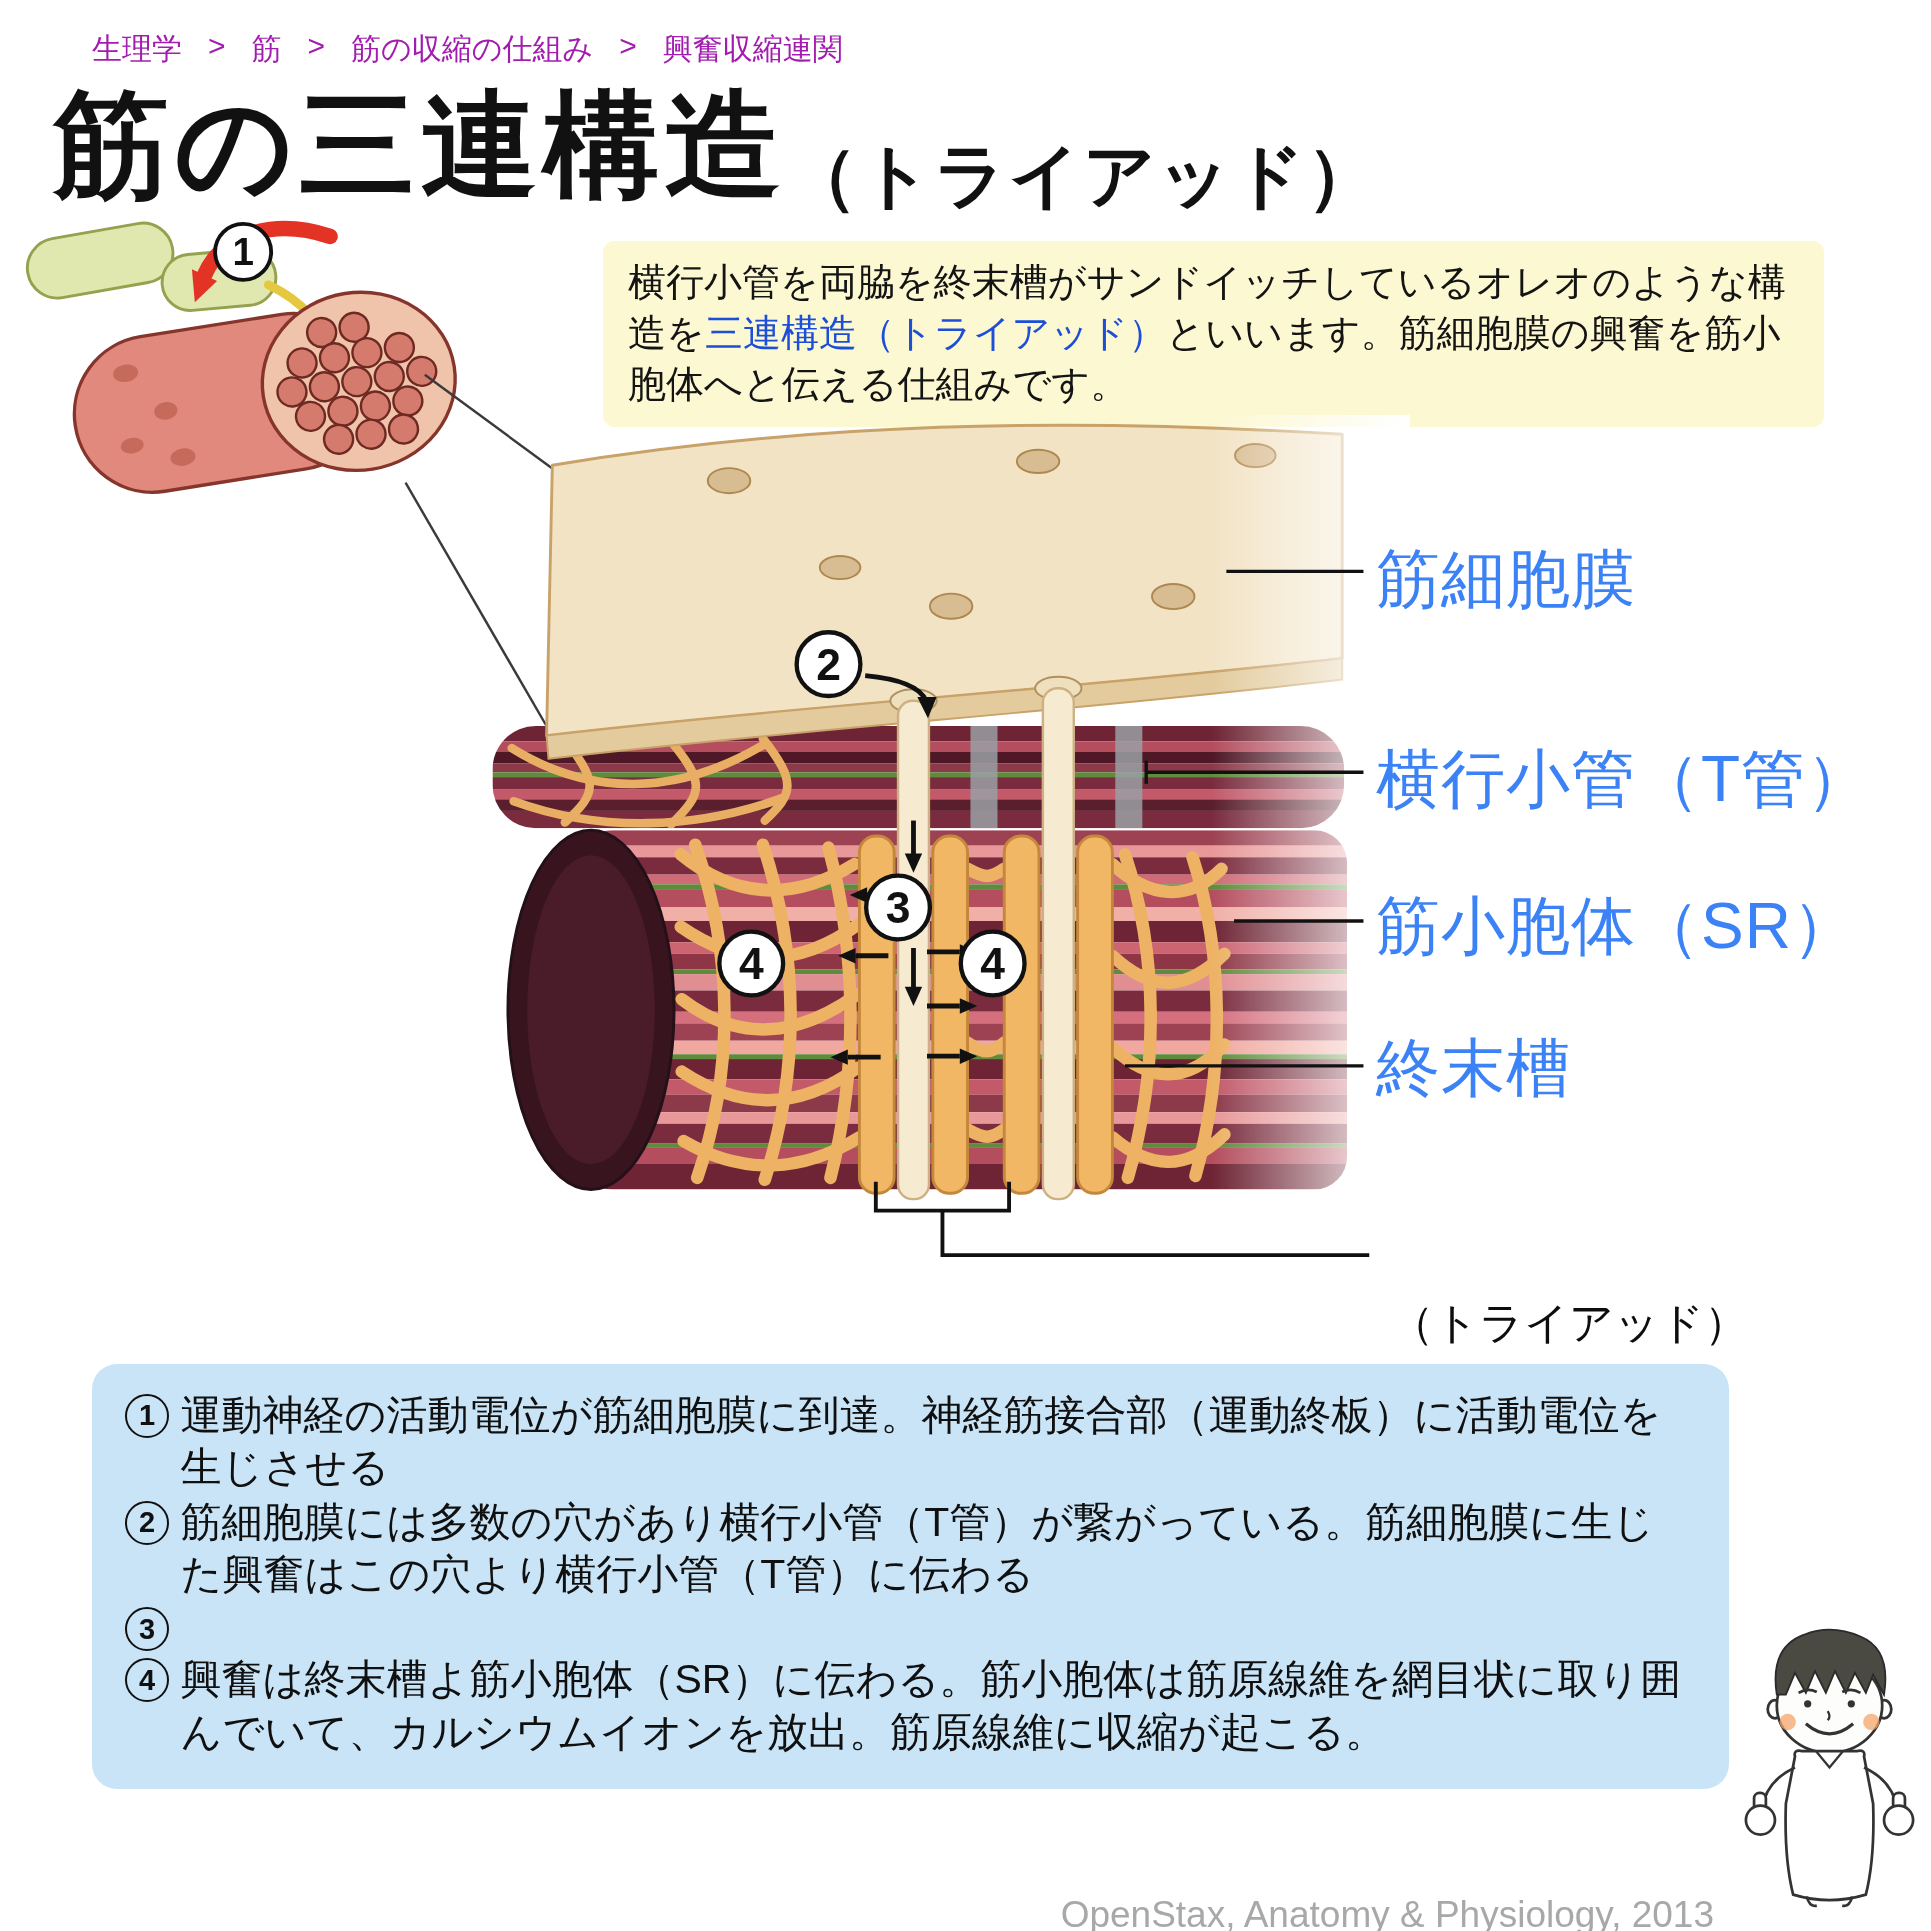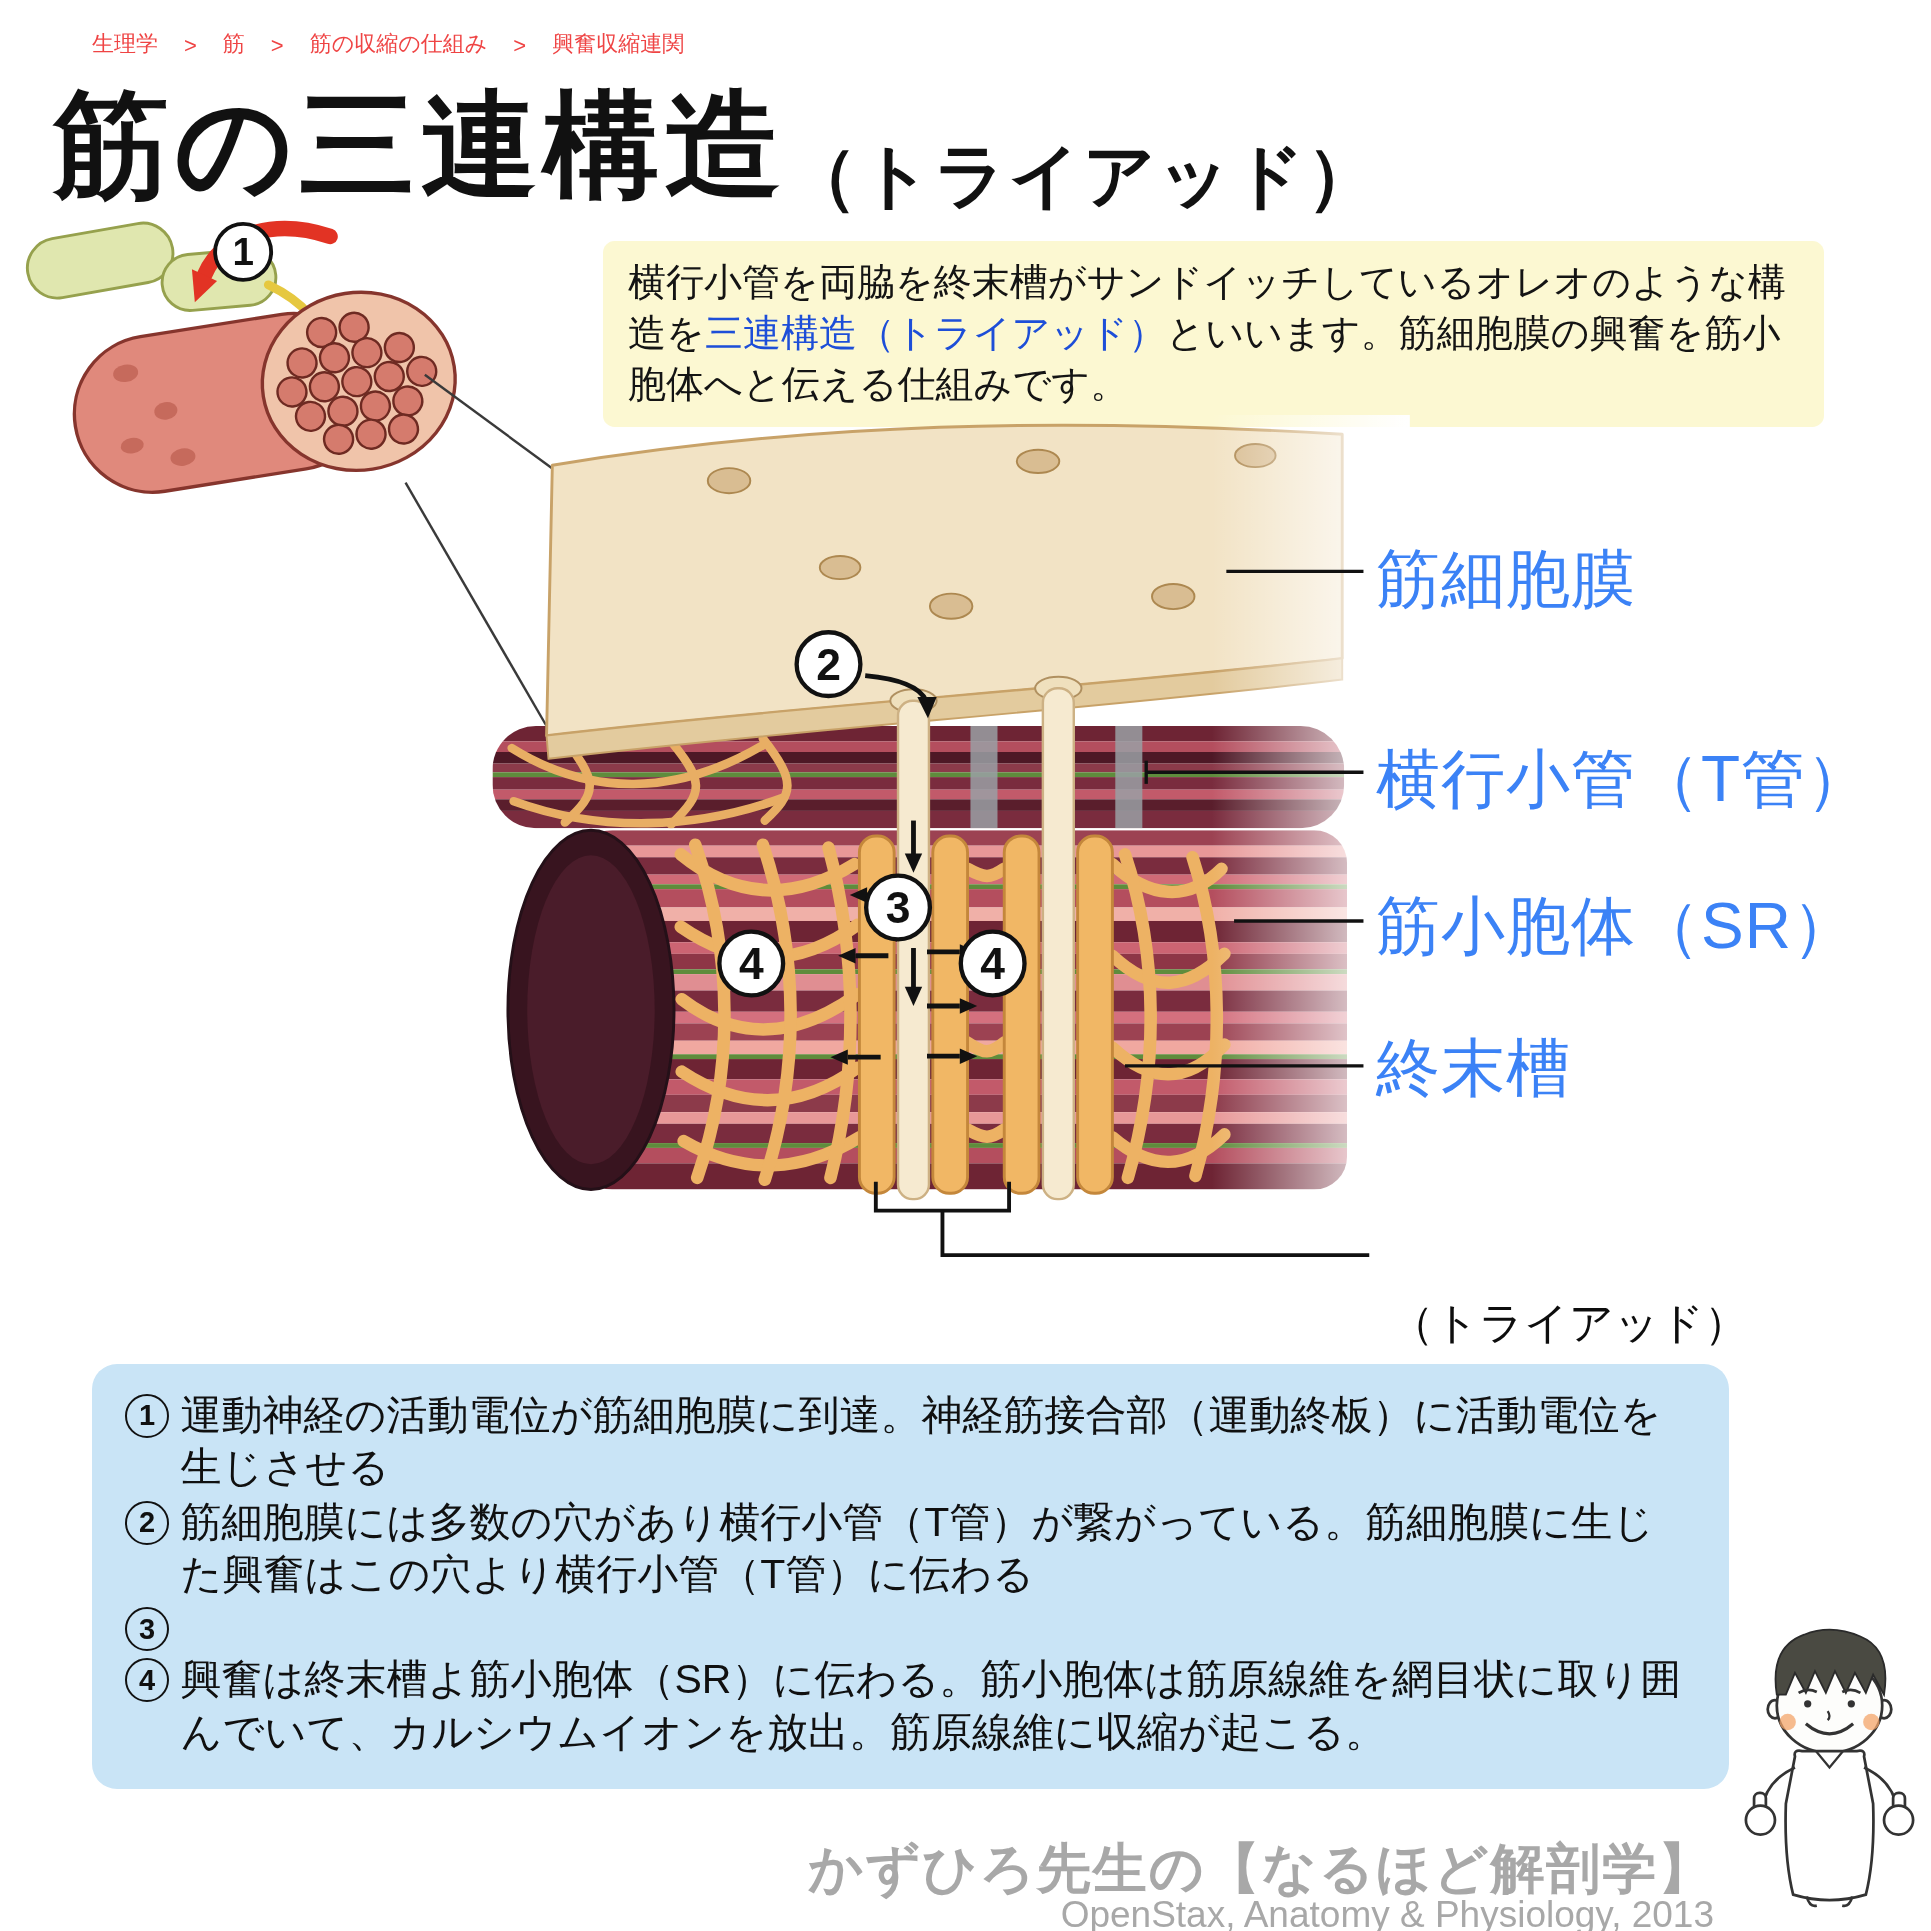--- a/index.html
+++ b/index.html
@@ -1,19 +1,19 @@
 <!DOCTYPE html>
 <html><head>
 <meta charset="utf-8">
 <style>
   * { margin:0; padding:0; box-sizing:border-box; }
   html,body { width:1931px; height:1931px; }
   body { background:#ffffff; font-family:"Liberation Sans","DejaVu Sans",sans-serif; color:#111; }
   .page { position:relative; width:1931px; height:1931px; overflow:hidden; background:#fff; }
-  .breadcrumb { position:absolute; left:92px; top:29px; display:flex; gap:26px; font-size:22px; color:#ef4444;align-items:flex-end; }
+  .breadcrumb { position:absolute; left:92px; top:29px; display:flex; gap:26px; font-size:30px; color:#a21caf; }
   .title { position:absolute; left:53px; top:68px; display:flex; align-items:flex-end; font-weight:bold; white-space:nowrap; }
   .title-main { font-size:116px; letter-spacing:5.8px; }
   .title-sub { font-size:71px; letter-spacing:1.9px; }
   .intro-box { position:absolute; left:603px; top:241px; width:1221px; min-height:156px;
                background:#fcf8d2; border-radius:11.6px; padding:16.4px 25px;
                font-size:38px; line-height:1.34; color:#141414; }
   .hl-red { color:#1d4ed8; }
   .lbl { position:absolute; font-size:64px; color:#3b82f6; letter-spacing:1px; white-space:nowrap; }
   .lbl-sub { position:absolute; font-size:44px; color:#0d0d0d; white-space:nowrap; }
   .exp-box { position:absolute; left:92px; top:1364px; width:1637px; height:425px;
@@ -293,21 +293,20 @@
     </div>
     <div class="exp-item">
       <span class="num-chip">3</span>
     </div>
     <div class="exp-item">
       <span class="num-chip">4</span>
       <span>興奮は終末槽よ筋小胞体（SR）に伝わる。筋小胞体は筋原線維を網目状に取り囲んでいて、カルシウムイオンを放出。筋原線維に収縮が起こる。</span>
     </div>
   </div>
 
-  <div class="footer-brand">かずひろ先生の【なるほど解剖学】</div>
   <div class="footer-source">OpenStax, Anatomy &amp; Physiology, 2013</div>
 
   <svg style="left:1728px;top:1622px;width:203px;height:309px" viewBox="0 0 220 340">
     <ellipse cx="50" cy="96" rx="8" ry="10" fill="#fdfdfb" stroke="#333" stroke-width="3"></ellipse>
     <ellipse cx="170" cy="96" rx="8" ry="10" fill="#fdfdfb" stroke="#333" stroke-width="3"></ellipse>
     <ellipse cx="110" cy="92" rx="58" ry="52" fill="#fdfdfb" stroke="#333" stroke-width="3"></ellipse>
     <path d="M52,80 Q44,28 82,14 Q112,2 144,16 Q178,30 170,80 L158,58 L150,78 L138,56 L128,78 L116,54 L106,78 L94,54 L84,78 L72,56 L62,80 Z" fill="#4a4a42" stroke="#2a2a2a" stroke-width="2"></path>
     <path d="M76,78 Q86,72 96,77" stroke="#333" stroke-width="3" fill="none"></path>
     <path d="M124,77 Q134,72 144,78" stroke="#333" stroke-width="3" fill="none"></path>
     <circle cx="86" cy="90" r="4" fill="#333"></circle>

